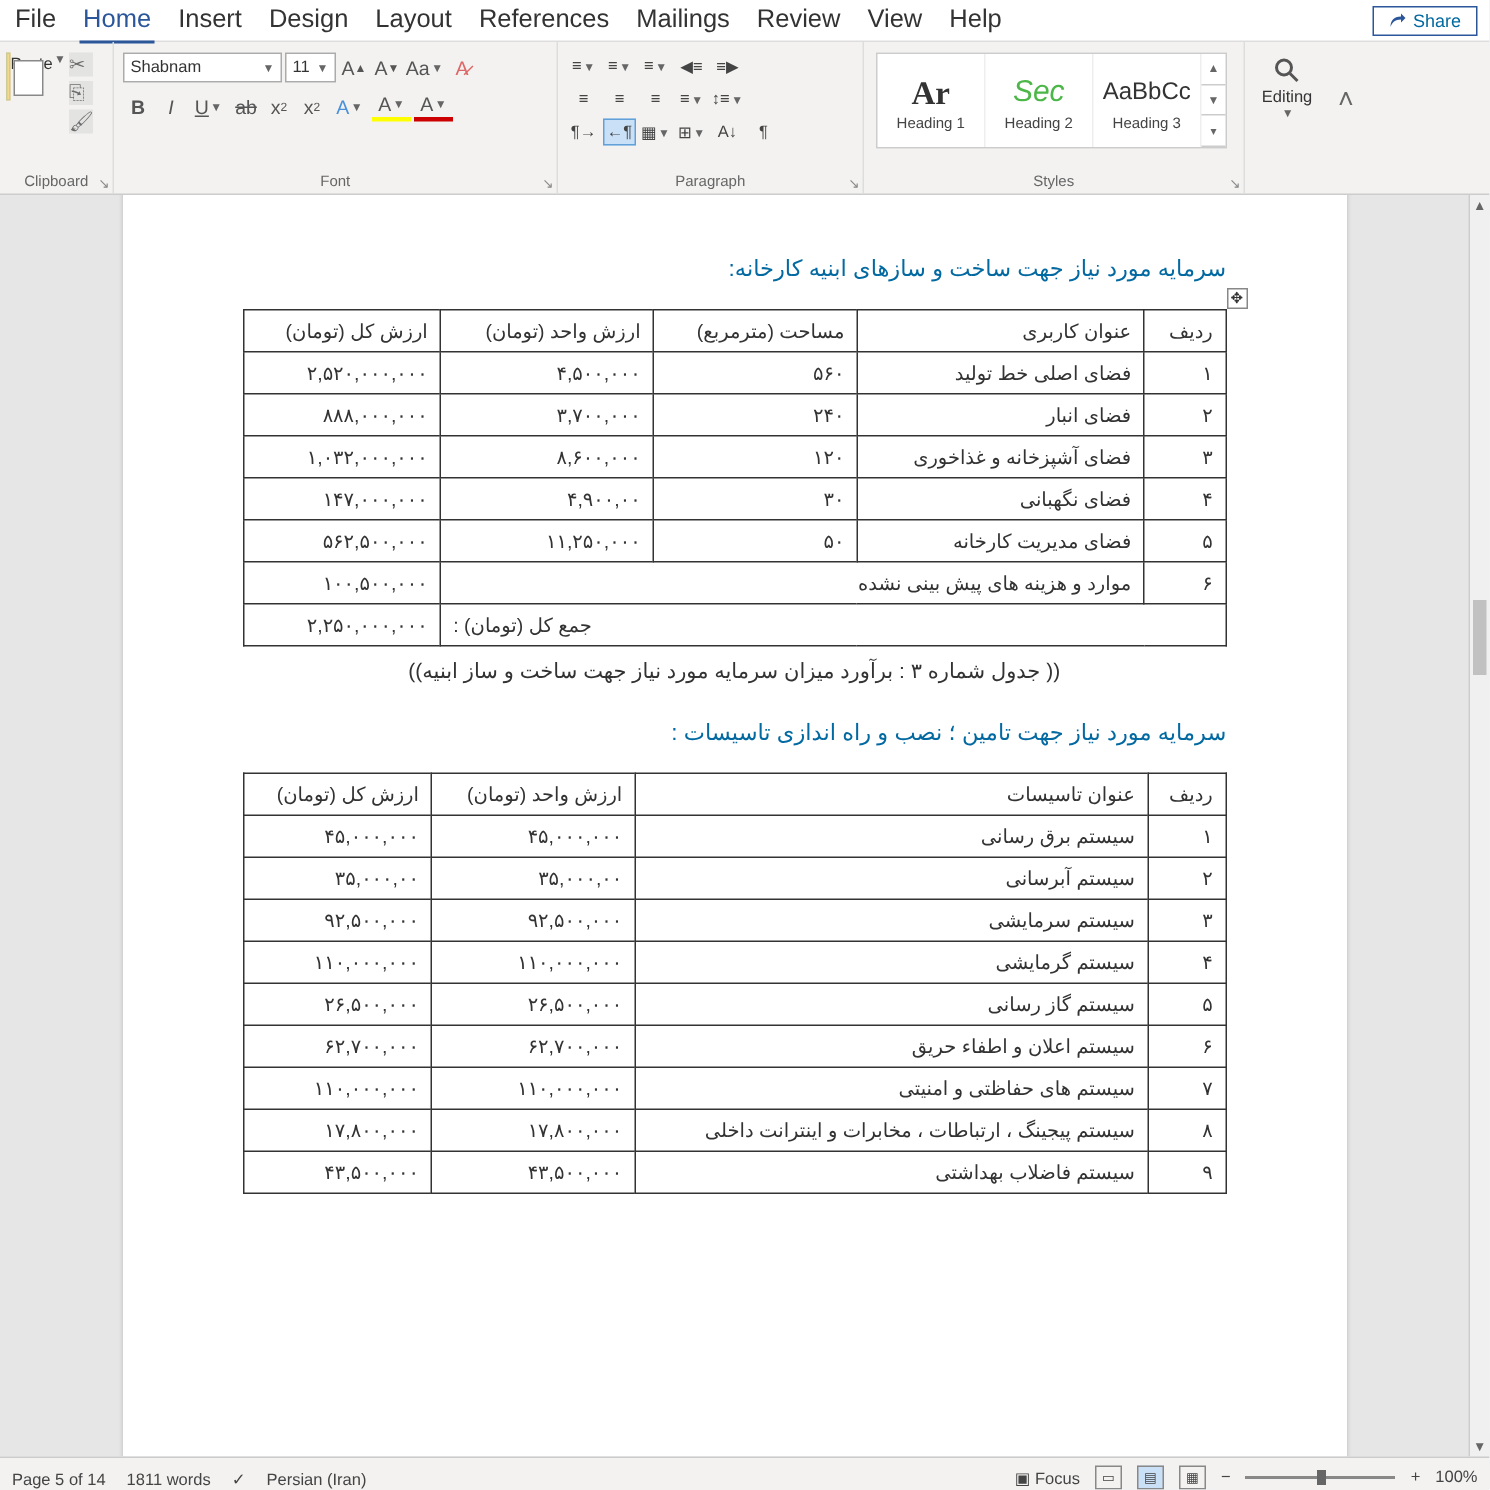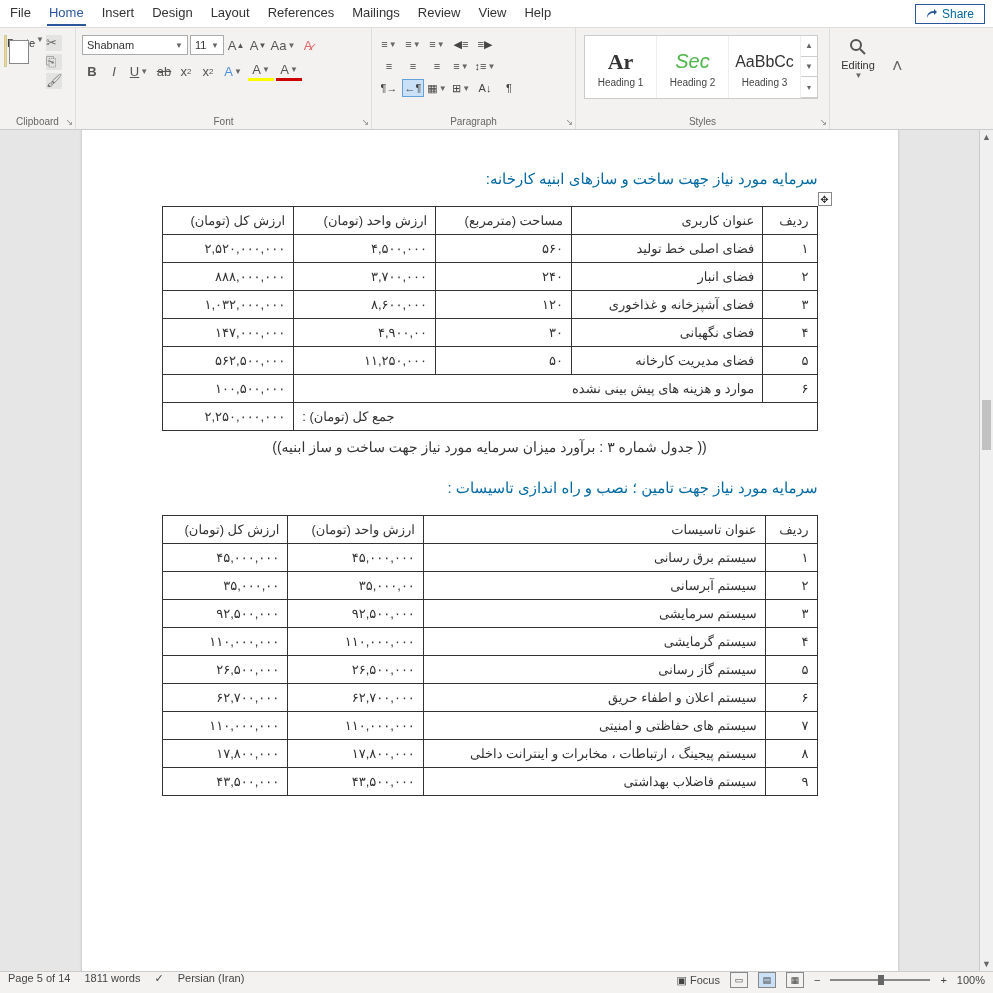--- a/index.html
+++ b/index.html
@@ -1,19 +1,19 @@
 <!DOCTYPE html>
 <html><head>
 <meta charset="utf-8">
 <style>
 *{box-sizing:border-box;margin:0;padding:0;font-family:'Segoe UI',Tahoma,sans-serif}
 body{background:#e6e6e6;width:993px;height:993px;overflow:hidden;font-size:13px;color:#333;position:relative}
 .titlebar{height:28px;background:#fff;display:flex;align-items:center;padding:0 8px;border-bottom:1px solid #ddd}
 .menu-tabs{display:flex;gap:14px}
-.menu-tab{padding:4px 2px;cursor:pointer;font-size:13px}
+.menu-tab{padding:4px 2px;cursor:pointer;font-size:17px}
 .menu-tab.active{border-bottom:2px solid #2b579a;color:#2b579a}
 .share-btn{margin-left:auto;border:1px solid #2b579a;color:#0369a1;padding:2px 10px;font-size:12px;display:flex;align-items:center;gap:4px}
 .ribbon{height:102px;background:#f3f2f1;display:flex;border-bottom:1px solid #ccc}
 .rgroup{border-right:1px solid #ddd;display:flex;flex-direction:column;padding:3px 4px 0;position:relative}
 .rgroup-label{font-size:10px;color:#666;text-align:center;padding-bottom:2px;position:absolute;bottom:0;left:0;right:0}
 .rgroup-content{flex:1;display:flex;align-items:flex-start;gap:2px}
 .paste-btn{display:flex;align-items:flex-start;width:40px;padding-top:4px}
 .paste-icon{width:28px;height:32px;background:#f5d78e;border:1px solid #cc9;position:relative}
 .paste-icon::after{content:'';position:absolute;top:4px;left:4px;width:18px;height:22px;background:#fff;border:1px solid #888}
 .clip-side{display:flex;flex-direction:column;gap:3px;padding-top:4px}
@@ -41,21 +41,21 @@
 .doc-area{position:absolute;top:130px;left:0;right:14px;bottom:22px;background:#e6e6e6;overflow:hidden}
 .page{background:#fff;width:816px;margin:0 auto;min-height:1050px;padding:50px 80px 20px;box-shadow:0 0 3px rgba(0,0,0,.2);position:relative;top:-10px}
 .heading-red{color:#0369a1;font-size:15px;font-weight:500;text-align:right;direction:rtl;margin-bottom:18px}
 table.data{border-collapse:collapse;width:100%;direction:rtl;margin-bottom:8px}
 table.data td,table.data th{border:1px solid #333;padding:6px 8px;font-size:13px;text-align:right;vertical-align:top}
 table.data th{font-weight:normal}
 .caption{text-align:center;font-size:14px;direction:rtl;margin:6px 0 24px}
 .vscroll{position:absolute;right:0;top:130px;bottom:22px;width:14px;background:#f0f0f0;border-left:1px solid #ccc}
 .vscroll-thumb{position:absolute;left:2px;right:2px;top:270px;height:50px;background:#c1c1c1}
 .vscroll-btn{position:absolute;left:0;right:0;height:14px;background:#f0f0f0;display:flex;align-items:center;justify-content:center;font-size:9px;color:#666}
-.statusbar{position:absolute;bottom:0;left:0;right:0;height:22px;background:#f3f2f1;border-top:1px solid #ccc;display:flex;align-items:flex-start;padding:0 8px;font-size:11px;color:#444;gap:14px}
+.statusbar{position:absolute;bottom:0;left:0;right:0;height:22px;background:#f3f2f1;border-top:1px solid #ccc;display:flex;align-items:flex-end;padding:0 8px;font-size:11px;color:#444;gap:14px}
 .status-right{margin-left:auto;display:flex;align-items:center;gap:10px}
 .view-ic{width:18px;height:16px;border:1px solid #888;display:flex;align-items:center;justify-content:center;font-size:9px}
 .view-ic.active{background:#c9e0f7}
 .zoom-slider{width:100px;height:2px;background:#888;position:relative}
 .zoom-slider::after{content:'';position:absolute;left:48px;top:-4px;width:6px;height:10px;background:#666}
 .launcher{position:absolute;bottom:2px;right:2px;font-size:9px;color:#888}
 .table-handle{position:absolute;width:14px;height:14px;border:1px solid #888;background:#fff;display:flex;align-items:center;justify-content:center;font-size:10px}
 svg{display:block}
 </style>
 </head>

